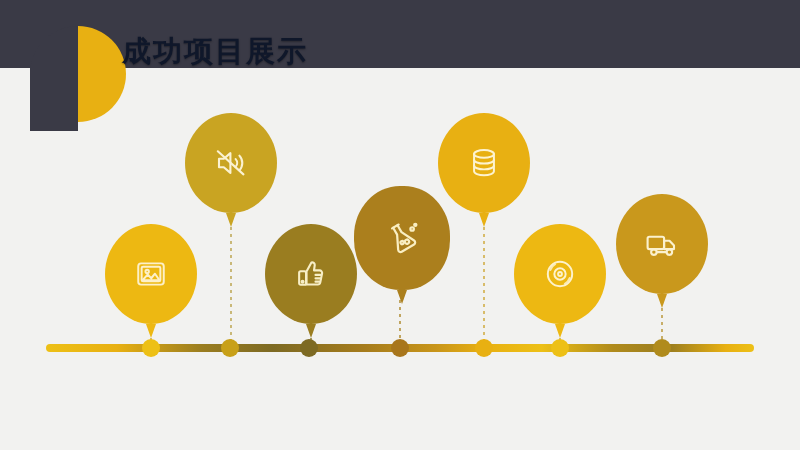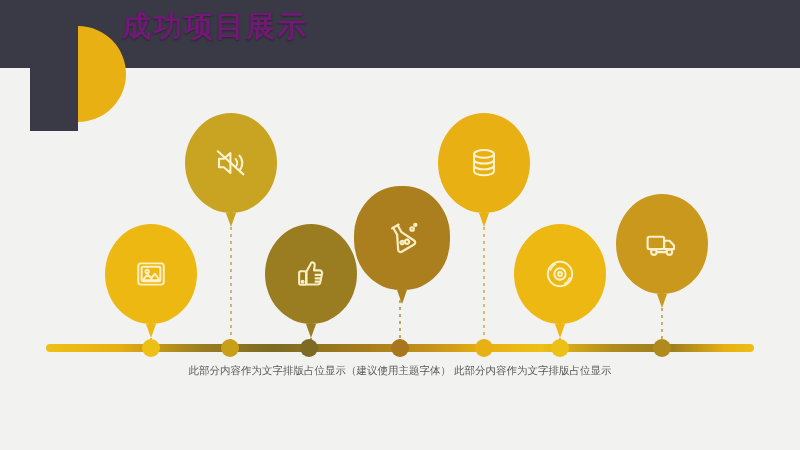--- a/index.html
+++ b/index.html
@@ -25,23 +25,23 @@
     left: 0;
     top: 0;
     width: 800px;
     height: 68px;
     background: #3a3a46;
     z-index: 3;
   }
   .header-title {
     position: absolute;
     left: 122px;
-    top: 9px;
+    top: 34px;
     z-index: 6;
-    color: #701a75;
+    color: #0f172a;
     font-size: 29px;
     font-weight: bold;
     letter-spacing: 2px;
     line-height: 34px;
     white-space: nowrap;
     text-shadow: 0 1px 2px rgba(0,0,0,0.35);
   }
 
   
   .deco-wrap {
@@ -269,19 +269,15 @@
 
   <div class="tl-dot" style="left:142px; background:#edc016;"></div>
   <div class="tl-dot" style="left:221px; background:#c8a018;"></div>
   <div class="tl-dot" style="left:300px; background:#7d6a23;"></div>
   <div class="tl-dot" style="left:391px; background:#a8761c;"></div>
   <div class="tl-dot" style="left:475px; background:#e8b012;"></div>
   <div class="tl-dot" style="left:551px; background:#edc016;"></div>
   <div class="tl-dot" style="left:653px; background:#b08b1c;"></div>
 
   <div class="caption">
-    <div>
-      <span>此部分内容作为文字排版占位显示（建议使用主题字体）</span>
-      <span>此部分内容作为文字排版占位显示</span>
-    </div>
   </div>
 
 </div>
 
 </body></html>

